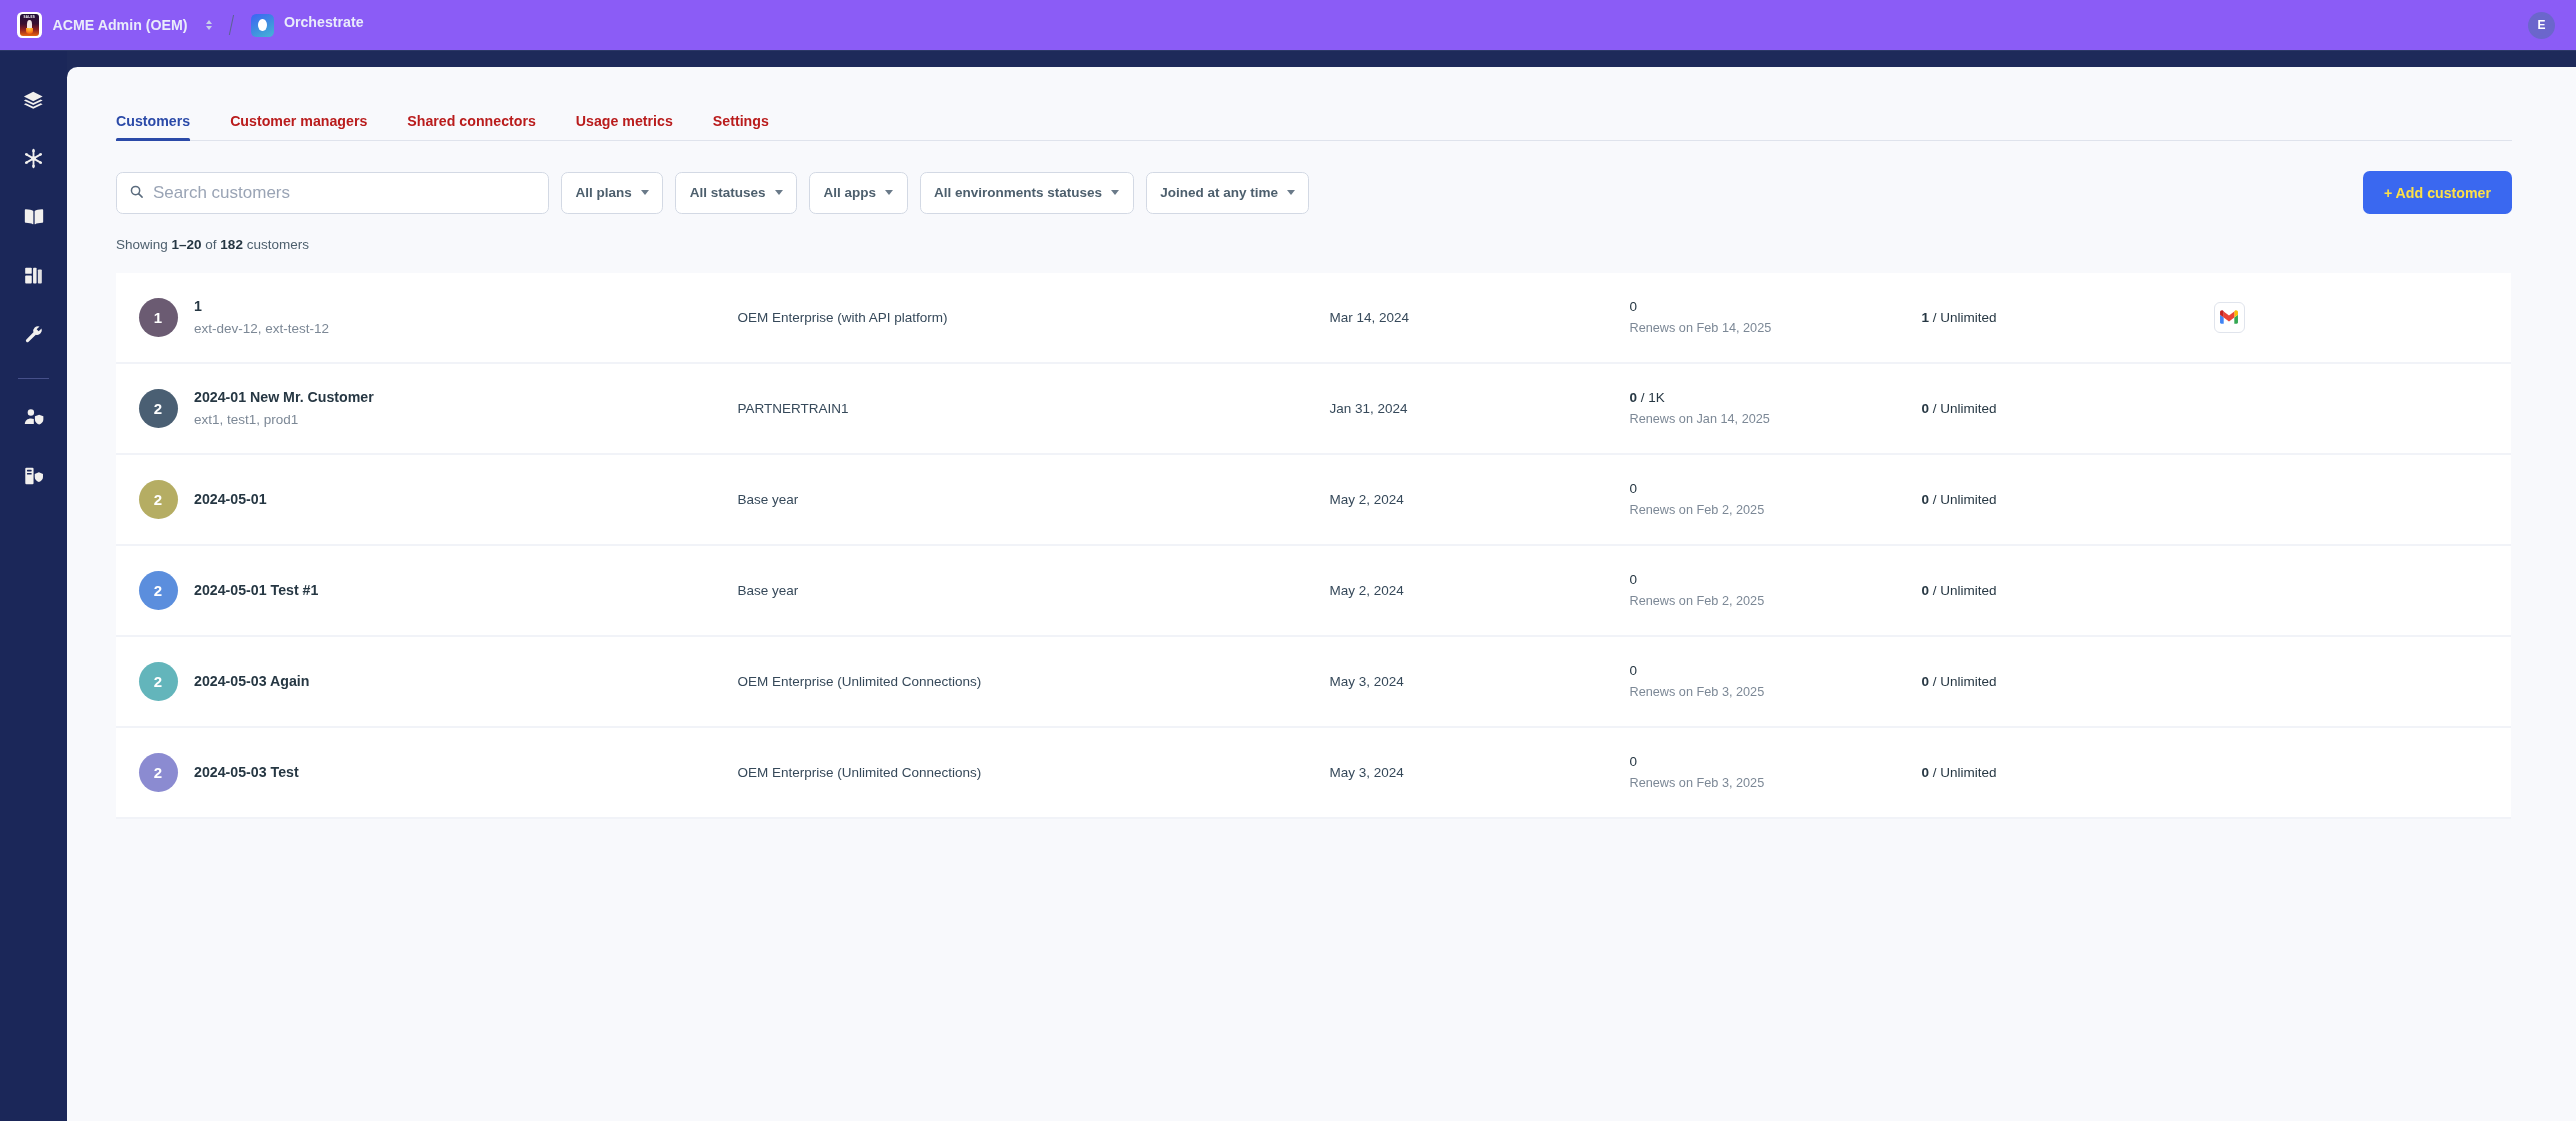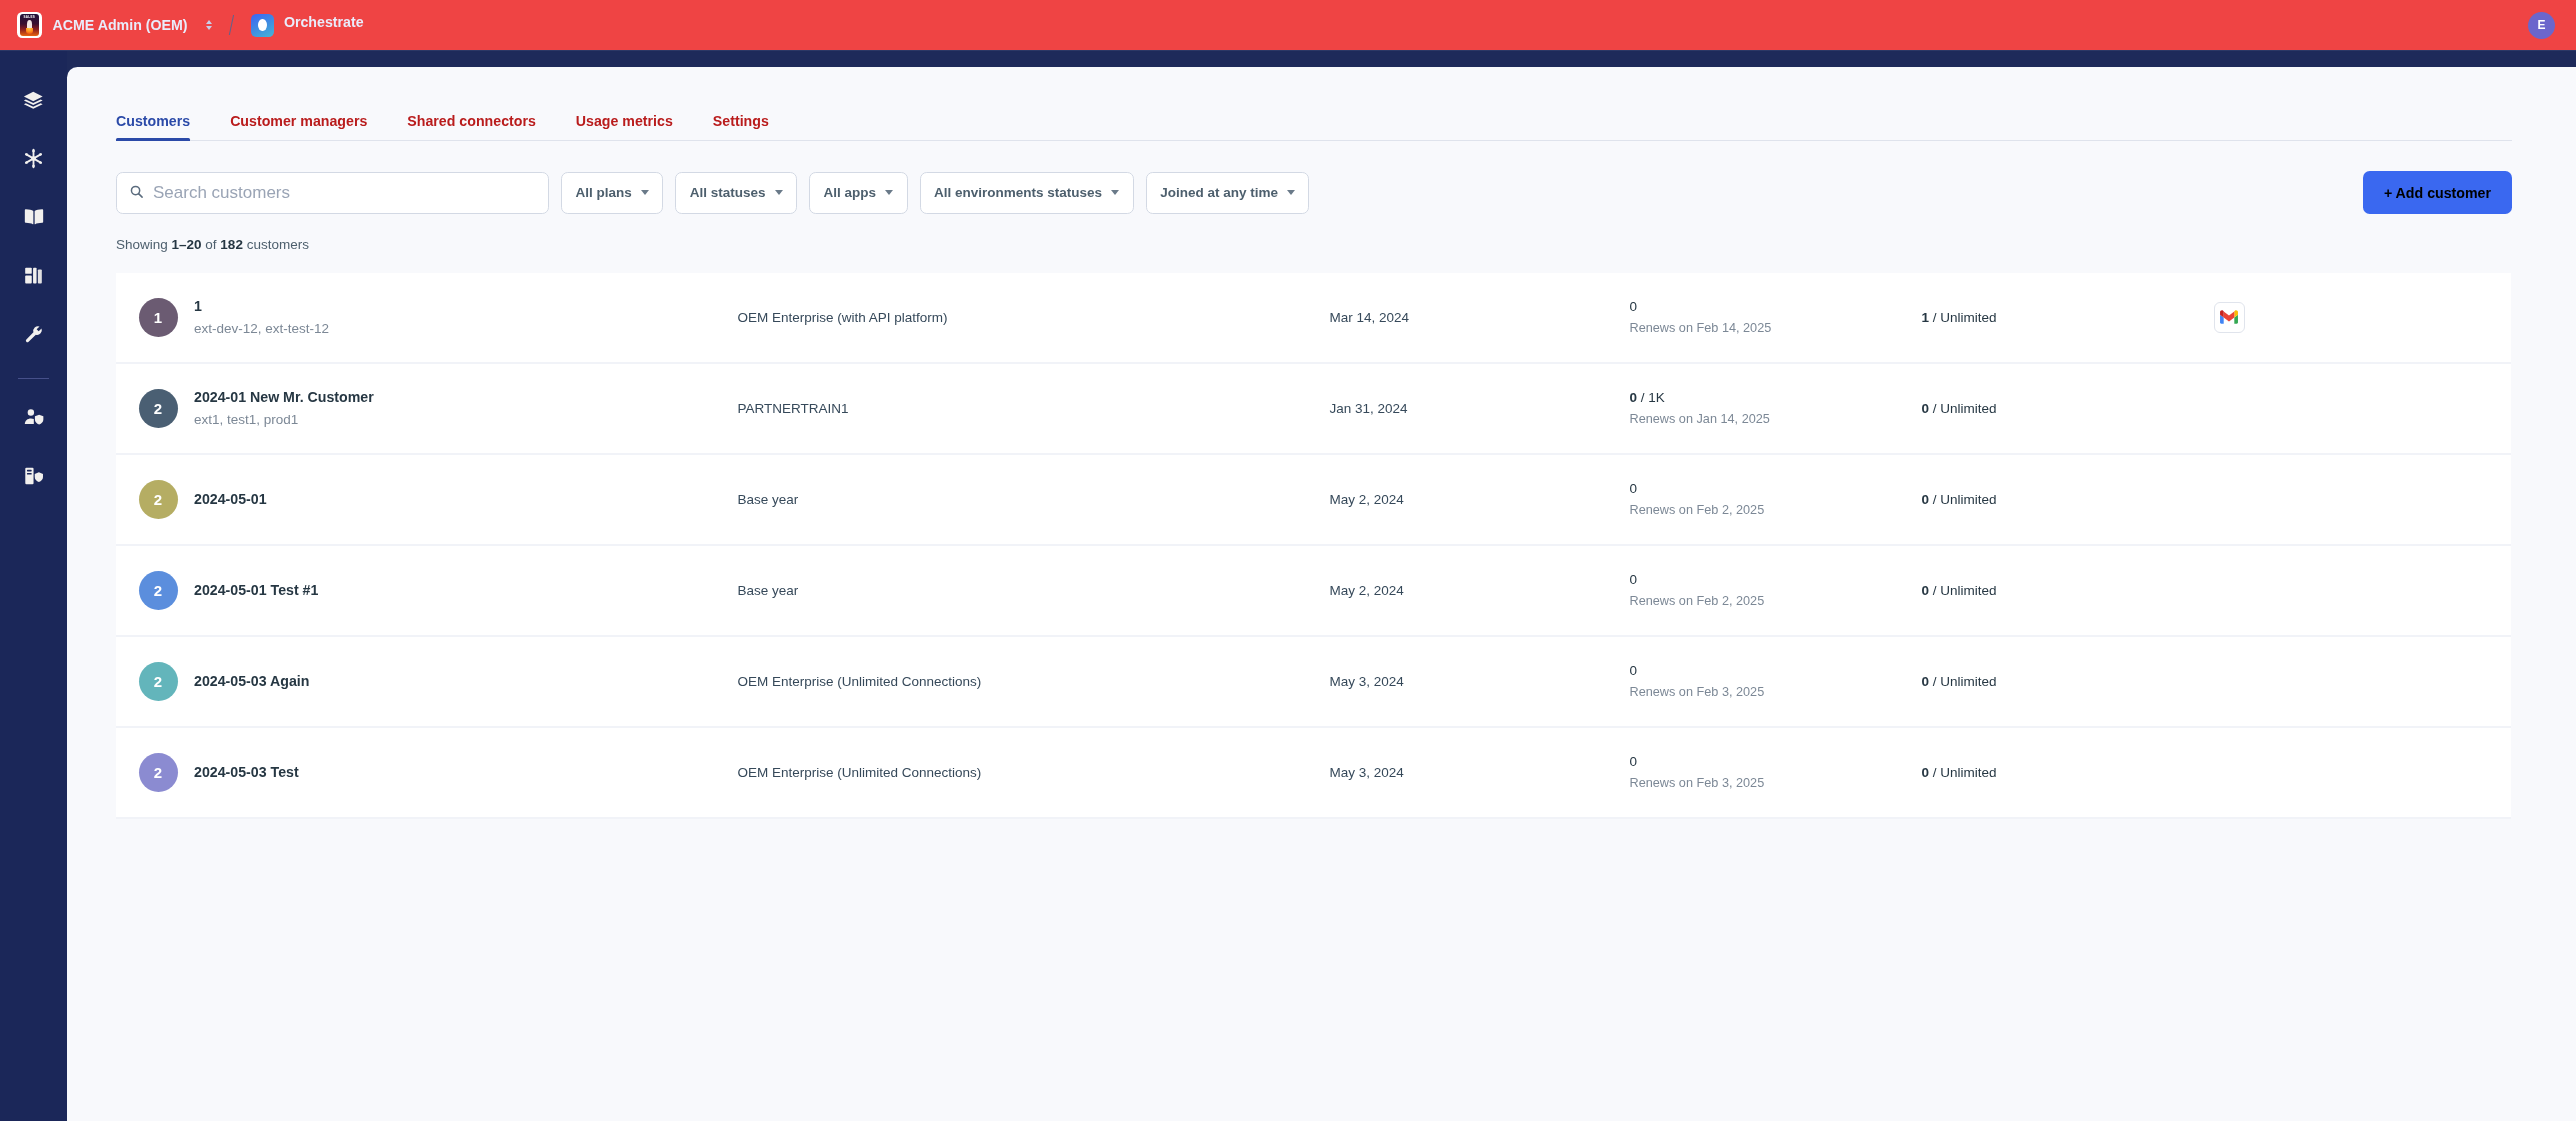--- a/index.html
+++ b/index.html
@@ -7,21 +7,21 @@
     width: 2576px; height: 1122px;
     font-family: "Liberation Sans", sans-serif;
     background: #1e2a5a;
     overflow: hidden;
   }
 
   
   .topbar {
     position: absolute; top: 0; left: 0;
     width: 2576px; height: 51px;
-    background: #ef4444;
+    background: #8b5cf6;
     display: flex; align-items: center;
     padding: 0 21px 0 16.5px;
     border-bottom: 0.7px solid #2c3866;
   }
   .org-block { display: flex; align-items: center; gap: 10.5px; }
   .org-logo {
     width: 25.5px; height: 25.5px; border-radius: 5.2px;
     background: #ffffff;
     display: flex; align-items: center; justify-content: center;
     position: relative; overflow: hidden; flex: none;
@@ -154,21 +154,21 @@
     font-size: 13.5px; font-weight: bold; color: #4d5f6d;
     white-space: nowrap;
   }
   .caret {
     width: 0; height: 0; flex: none;
     border-left: 4.5px solid transparent; border-right: 4.5px solid transparent;
     border-top: 5.2px solid #6a7a89;
   }
   .filter-spacer { flex: 1; }
   .btn-primary {
-    height: 43px; background: #3a68f0; color: #000000;
+    height: 43px; background: #3a68f0; color: #fde047;
     border: none; border-radius: 6.7px; padding: 0 21px;
     font-family: "Liberation Sans", sans-serif;
     font-size: 14.2px; font-weight: bold; cursor: pointer;
     white-space: nowrap;
   }
 
   
   .showing {
     font-size: 13.5px; color: #4d5f6d; margin-bottom: 21px;
   }

